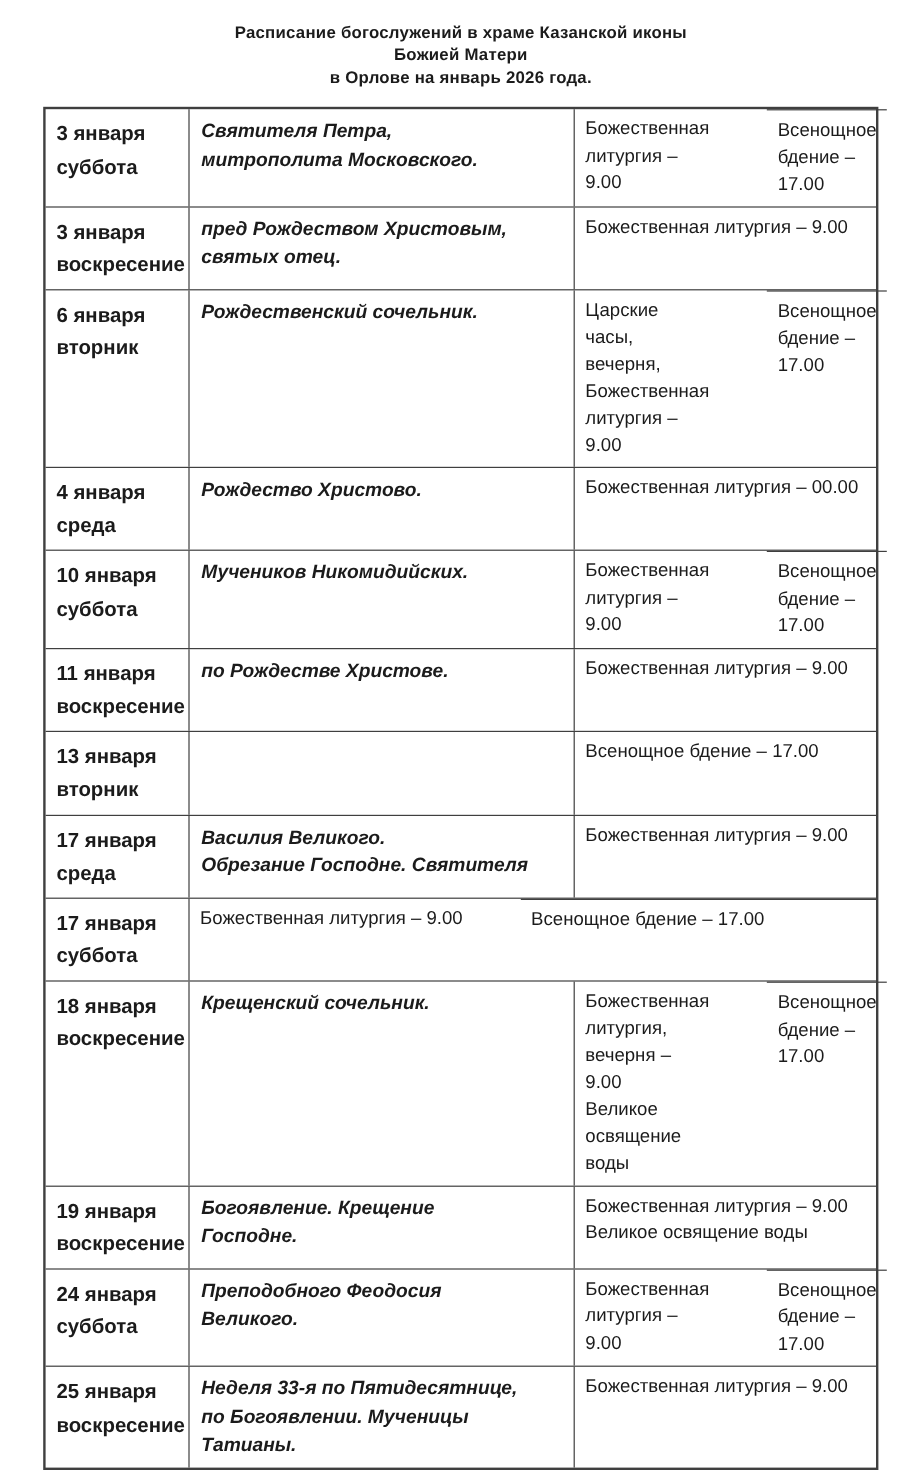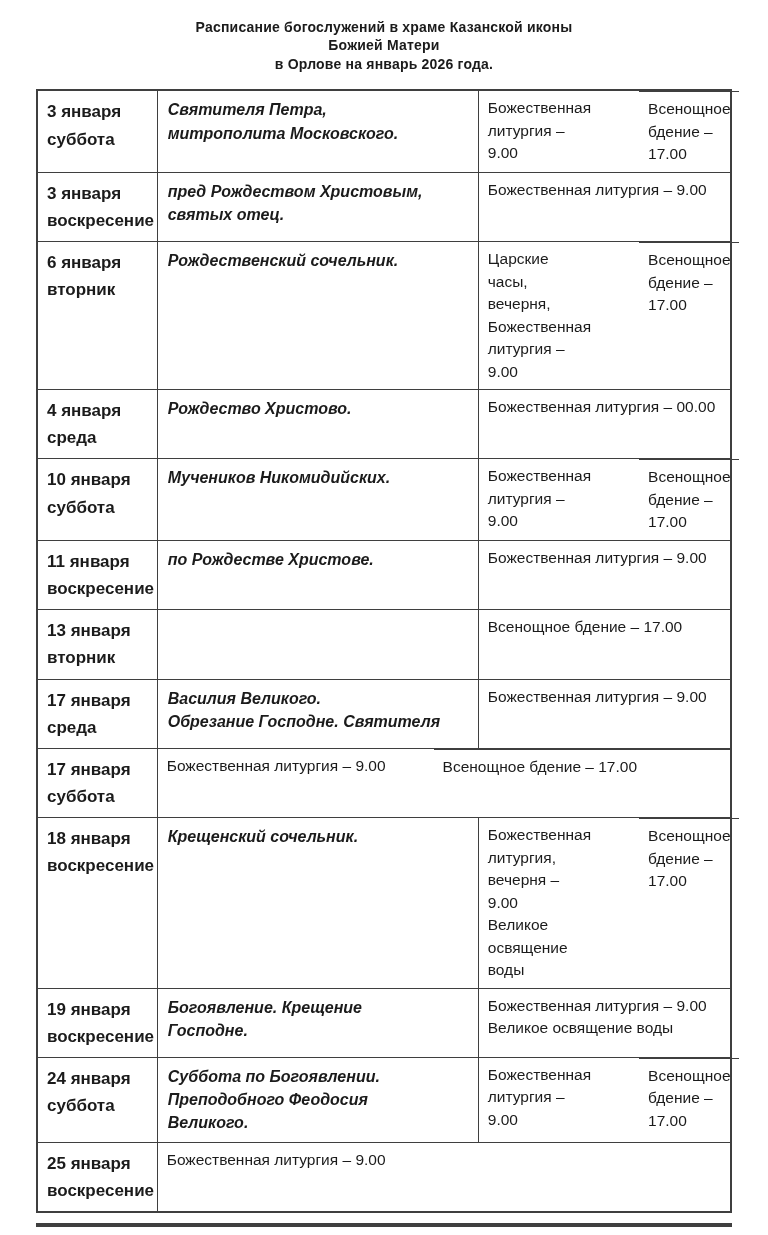--- a/index.html
+++ b/index.html
@@ -264,37 +264,41 @@
               <div>Великое освящение воды</div>
             </div>
           </div>
         </div>
         <div class="row">
           <div class="cell cell-date">
             <div>24 января</div>
             <div>суббота</div>
           </div>
           <div class="cell cell-feast">
-            <div>Суббота по Богоявлении.</div>
             <div>Преподобного Феодосия</div>
             <div>Великого.</div>
           </div>
           <div class="cell cell-services">
             <div class="svc">
               <div>Божественная литургия – 9.00</div>
             </div>
             <div class="svc">
               <div>Всенощное бдение – 17.00</div>
             </div>
           </div>
         </div>
         <div class="row">
           <div class="cell cell-date">
             <div>25 января</div>
             <div>воскресение</div>
+          </div>
+          <div class="cell cell-feast">
+            <div>Неделя 33-я по Пятидесятнице,</div>
+            <div>по Богоявлении. Мученицы</div>
+            <div>Татианы.</div>
           </div>
           <div class="cell cell-services">
             <div class="svc">
               <div>Божественная литургия – 9.00</div>
             </div>
           </div>
         </div>
       </div>
       <div class="tbl second"></div>
     </div>

